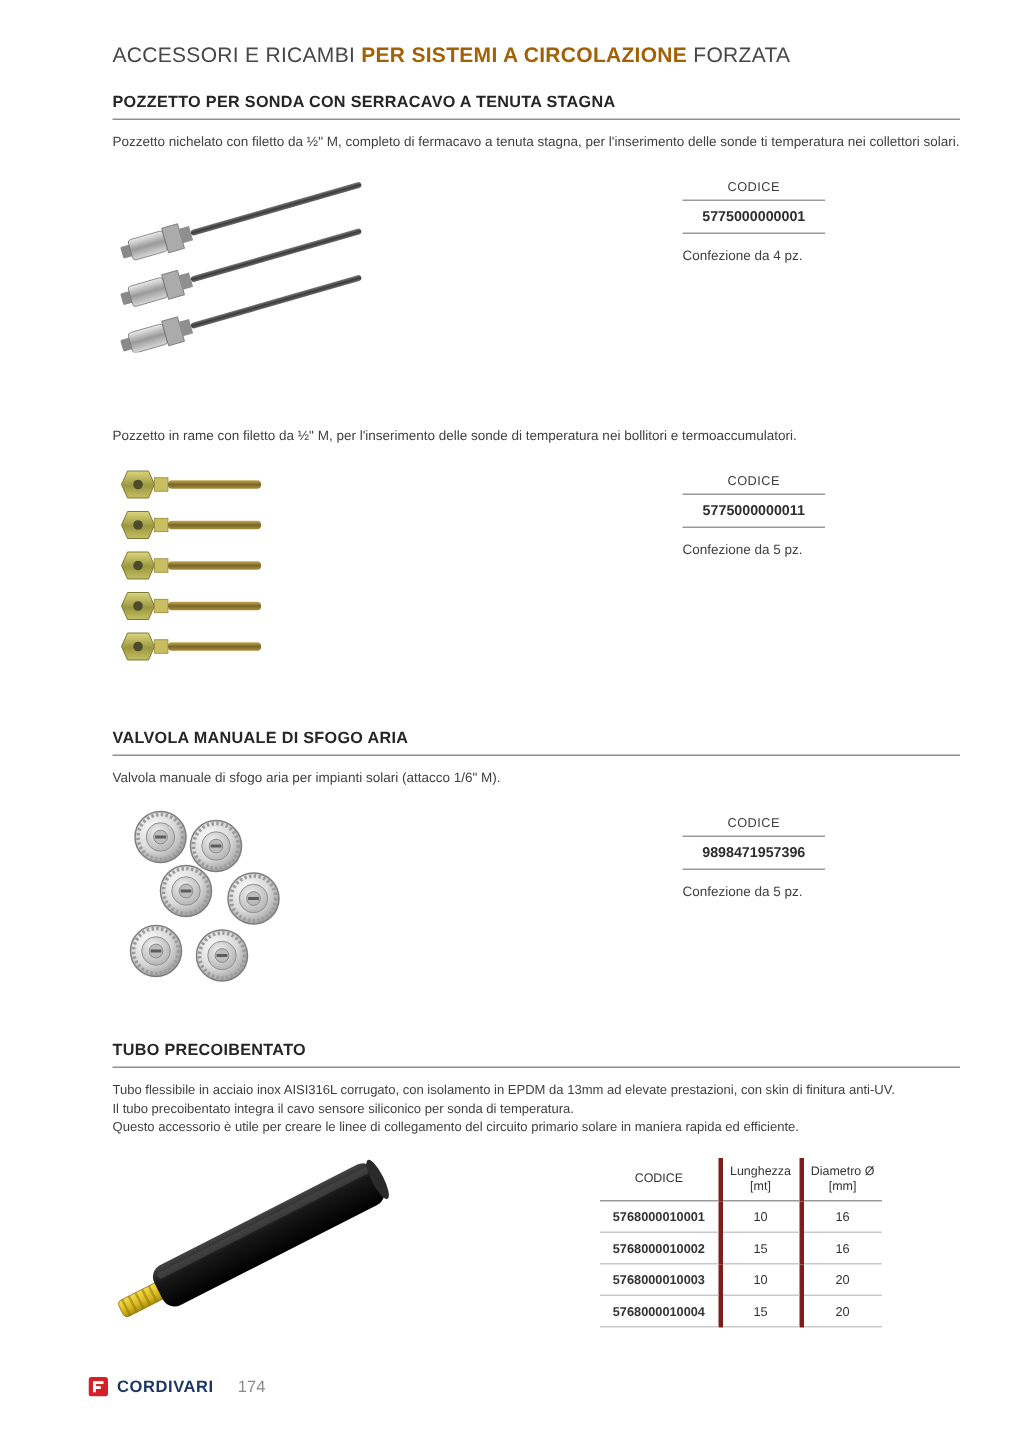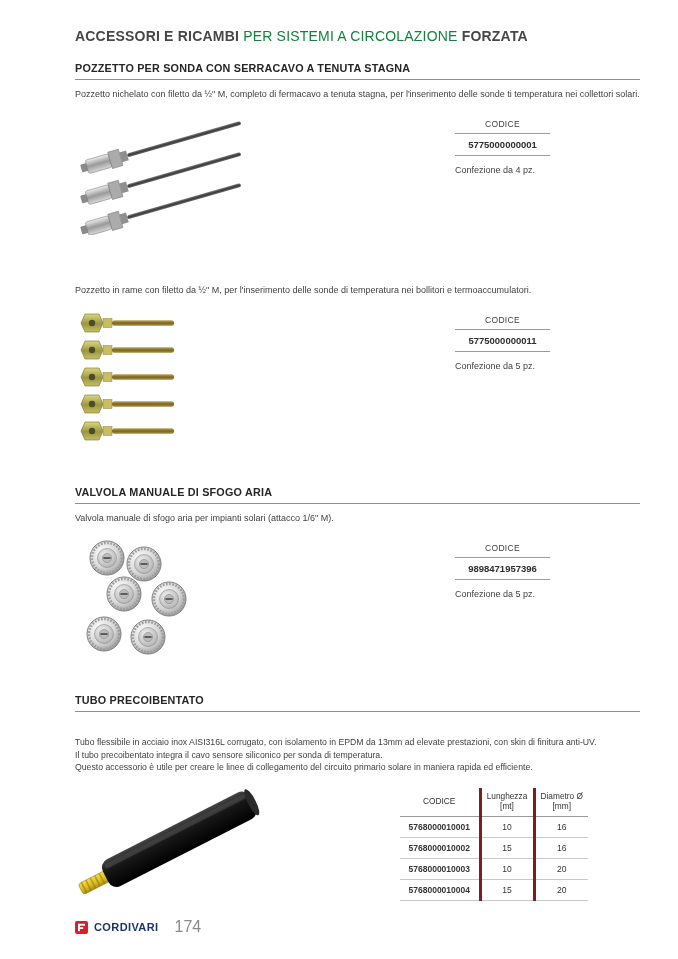--- a/index.html
+++ b/index.html
@@ -6,36 +6,36 @@
   html, body { background: #ffffff; }
   .page {
     position: relative;
     width: 678px;
     height: 959px;
     background: #ffffff;
     font-family: "Liberation Sans", sans-serif;
     overflow: hidden;
   }
   .header { position: absolute; left: 75px; top: 28px; font-size: 14px; letter-spacing: .2px; white-space: nowrap; }
-  .h-strong { font-weight: 700; color: #474747; }
-  .h-gray { font-weight: 400; color: #15803d; }
+  .h-strong { font-weight: 400; color: #474747; }
+  .h-gray { font-weight: 700; color: #a16207; }
 
   .section { position: absolute; left: 75px; width: 565px; }
   #sec1 { top: 62px; }
   #sec2 { top: 276px; }
   #sec3 { top: 486px; }
   #sec4 { top: 694px; }
 
   .sec-title {
     font-size: 10.8px; font-weight: 700; color: #262626; letter-spacing: .2px;
     padding-bottom: 5px; border-bottom: 1px solid #8f8f8f;
   }
   .sec-desc { margin-top: 8px; font-size: 9px; color: #3f3f3f; line-height: 1.45; }
   .sec-desc-line { font-size: 8.7px; color: #3f3f3f; line-height: 1.45; }
-  .desc-block { margin-top: 24px; }
+  .desc-block { margin-top: 8px; }
 
   .sec-row { display: flex; align-items: flex-start; margin-top: 12px; }
   .img-wrap { width: 380px; flex: none; padding-left: 2px; }
   .img-wrap4 { width: 325px; flex: none; padding-left: 2px; }
 
   .codice-col { flex: none; width: 185px; padding-top: 6px; }
   .codice-table { width: 95px; }
   .codice-head {
     font-size: 8.5px; color: #3c3c3c; text-align: center;
     padding-bottom: 4px; border-bottom: 1px solid #9a9a9a; letter-spacing: .3px;
@@ -53,24 +53,24 @@
     padding: 3px 4px 4px 4px; border-bottom: 1px solid #9a9a9a; line-height: 1.25;
   }
   .tube-table td {
     font-size: 8.5px; color: #333; text-align: center;
     padding: 5px 4px; border-bottom: 1px solid #c9c9c9;
   }
   .tube-table th + th, .tube-table td + td { border-left: 3px solid #7f1d1d; }
   .tube-table .td-code { font-weight: 700; width: 80px; }
   .tube-table .col-num { width: 54px; }
 
-  .footer { position: absolute; left: 75px; top: 918px; display: flex; align-items: center; }
+  .footer { position: absolute; left: 59px; top: 918px; display: flex; align-items: center; }
   .logo-mark { display: inline-flex; margin-right: 6px; }
   .brand { font-size: 11px; font-weight: 700; color: #1c3664; letter-spacing: .4px; }
-  .page-num { font-size: 16px; color: #8a8a8a; margin-left: 16px; }
+  .page-num { font-size: 11px; color: #8a8a8a; margin-left: 16px; }
 </style>
 </head>
 <body>
 
 <div class="page">
 
   <div class="header">
     <span class="h-strong">ACCESSORI E RICAMBI</span><span class="h-gray"> PER SISTEMI A CIRCOLAZIONE </span><span class="h-strong">FORZATA</span>
   </div>
 

